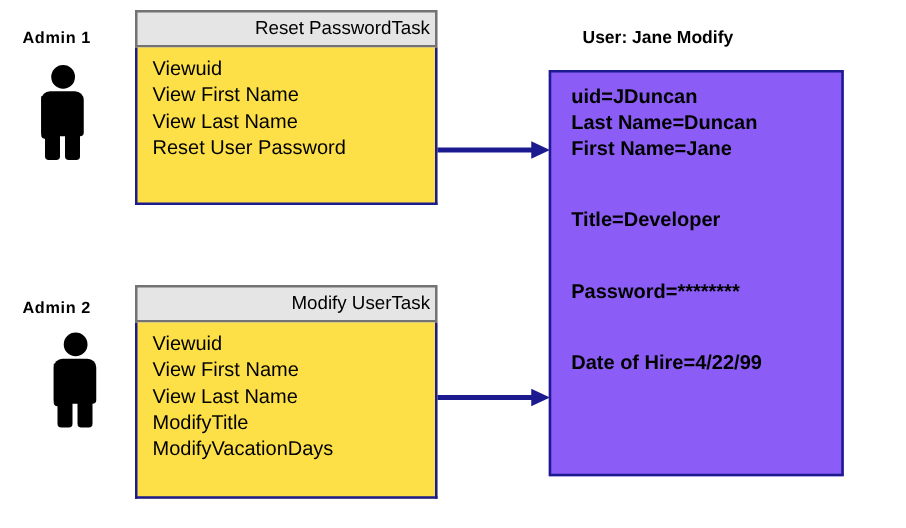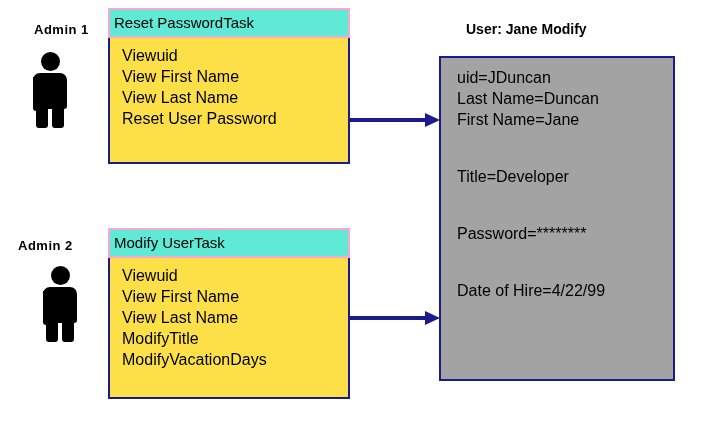--- a/index.html
+++ b/index.html
@@ -78,23 +78,23 @@
     background: #000;
     border-radius: 0 0 3px 3px;
   }
 
   
   .task-box {
     position: absolute;
   }
   .task-header {
     box-sizing: border-box;
-    border: 2px solid #f9a8d4;
-    background: #5eead4;
-    text-align: left;
+    border: 2px solid #737373;
+    background: #e5e5e5;
+    text-align: right;
     font-size: 15px;
     line-height: 1.0;
     padding: 5px 4px 6px 4px;
     color: #000;
   }
   .task-body {
     box-sizing: border-box;
     border: 2px solid #1b1b8f;
     border-top: none;
     background: #fde047;
@@ -112,22 +112,23 @@
     position: absolute;
     font-size: 14px;
     font-weight: bold;
     white-space: nowrap;
     color: #000;
   }
   .user-box {
     position: absolute;
     box-sizing: border-box;
     border: 2px solid #1b1b8f;
-    background: #a3a3a3;
+    background: #8b5cf6;
     padding: 9px 0 9px 16px;
+    font-weight: bold;
   }
   .user-attr {
     font-size: 16px;
     line-height: 21px;
     color: #000;
     white-space: normal;
     max-width: 195px;
   }
   .user-attr.spaced {
     margin-top: 36px;
@@ -153,21 +154,21 @@
     border-top: 7px solid transparent;
     border-bottom: 7px solid transparent;
     border-left: 15px solid #1b1b8f;
   }
 </style>
 </head>
 <body>
 
 <div id="canvas">
 
-  <div class="actor-label" style="left:18px; top:22px;margin-left:16px;">Admin 1</div>
+  <div class="actor-label" style="left:18px; top:22px;">Admin 1</div>
 
   <div class="actor-figure" style="left:24px; top:52px;">
     <div class="head"></div>
     <div class="body"></div>
     <div class="arm-l"></div>
     <div class="leg-l"></div>
     <div class="leg-r"></div>
   </div>
 
   <div class="task-box" style="left:108px; top:8px; width:242px;">

